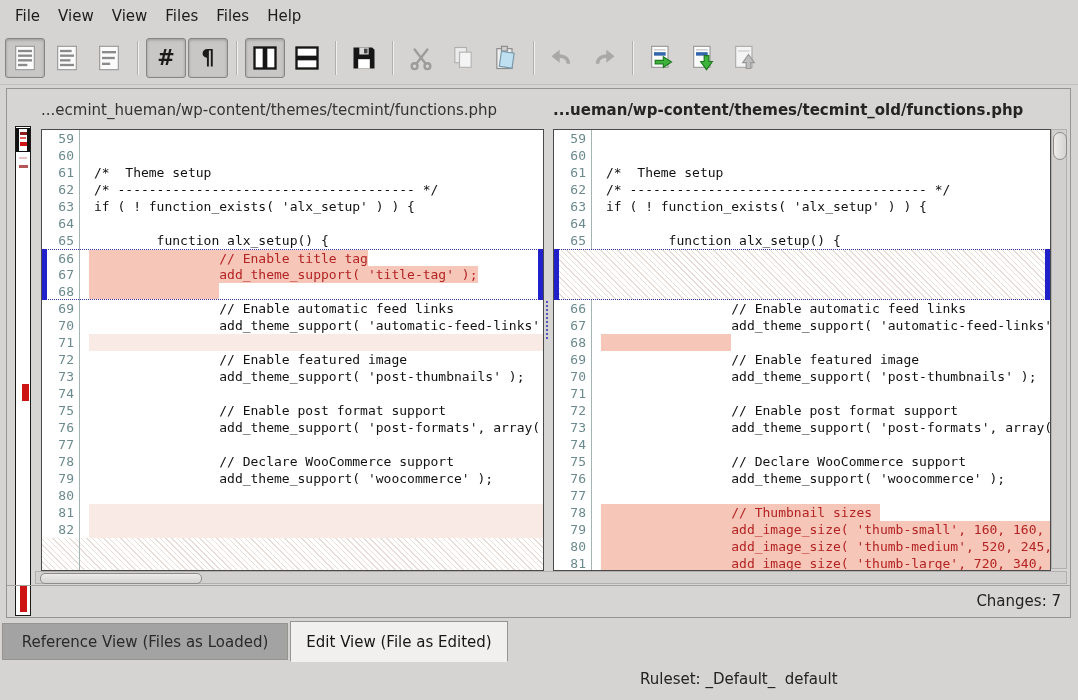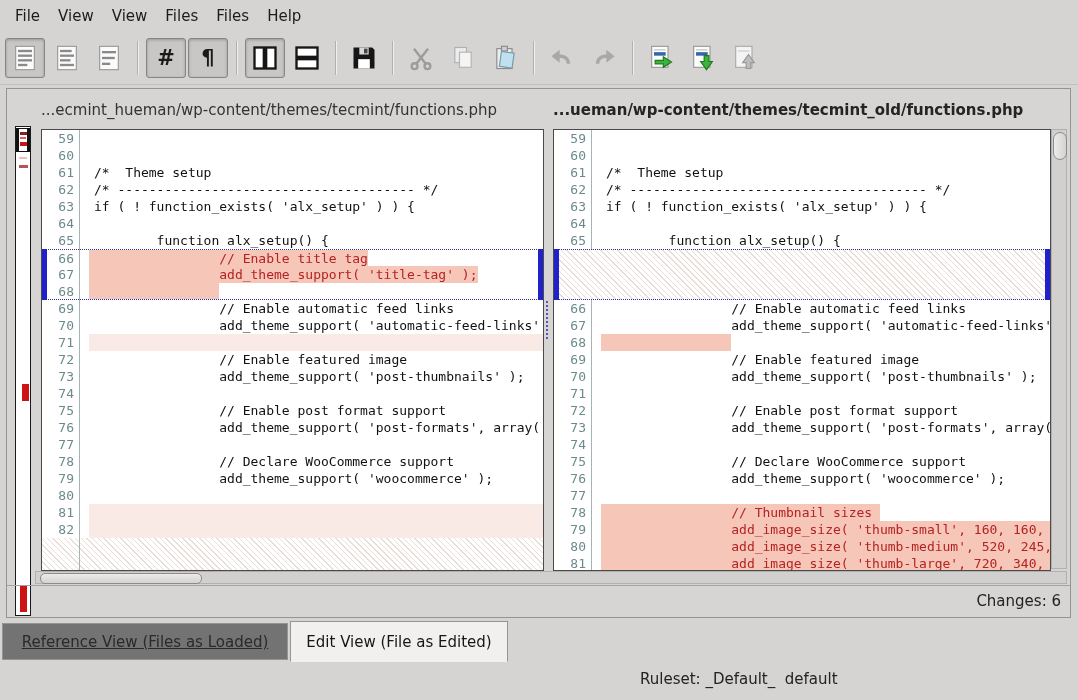--- a/index.html
+++ b/index.html
@@ -65,21 +65,21 @@
   .hscroll{position:absolute;left:28px;top:482px;width:1032px;height:13px;background:#d2d0ce;border:1px solid #b2b0ae;box-sizing:border-box;}
   .hthumb{position:absolute;left:4px;top:1px;width:160px;height:9px;background:linear-gradient(180deg,#ecebea,#d4d3d2);border:1px solid #8e8c8a;border-radius:5px;}
 
   
   .statusrow{position:absolute;left:0;top:496px;width:100%;height:32px;border-top:1px solid #a5a3a1;text-align:right;box-sizing:border-box;}
   .statusrow span{font-size:15px;color:#222;line-height:31px;padding-right:9px;}
 
   
   .tabbar{position:absolute;left:0;top:618px;width:1078px;height:46px;}
   .tab{position:absolute;border:1px solid #96948f;font-size:15px;display:flex;align-items:center;justify-content:center;box-sizing:border-box;white-space:nowrap;}
-  .tab.inactive{left:2px;top:5px;width:286px;height:37px;background:#737373;color:#2a2a2a;text-decoration:underline;}
+  .tab.inactive{left:2px;top:5px;width:286px;height:37px;background:#a3a3a3;color:#2a2a2a;}
   .tab.active{left:290px;top:3px;width:218px;height:41px;background:#f1f0ee;color:#161616;border-bottom-color:#f1f0ee;}
 
   .footer{position:absolute;left:0;top:668px;width:1078px;height:32px;}
   .footer span{position:absolute;left:640px;top:2px;font-size:15px;color:#222;white-space:pre;}
 </style>
 </head>
 <body>
 
 <div class="win">
 
@@ -463,21 +463,21 @@
       </div>
     <div class="gap-dots"></div>
 
     <div class="vscroll">
         <div class="vthumb"></div>
       </div>
     <div class="hscroll">
         <div class="hthumb"></div>
       </div>
 
-    <div class="statusrow"><span>Changes: 6</span></div>
+    <div class="statusrow"><span>Changes: 7</span></div>
   </div>
 
   <div class="tabbar">
       <div class="tab inactive">Reference View (Files as Loaded)</div>
       <div class="tab active">Edit View (File as Edited)</div>
     </div>
 
   <div class="footer">
       <span>Ruleset: _Default_  default</span>
     </div>

